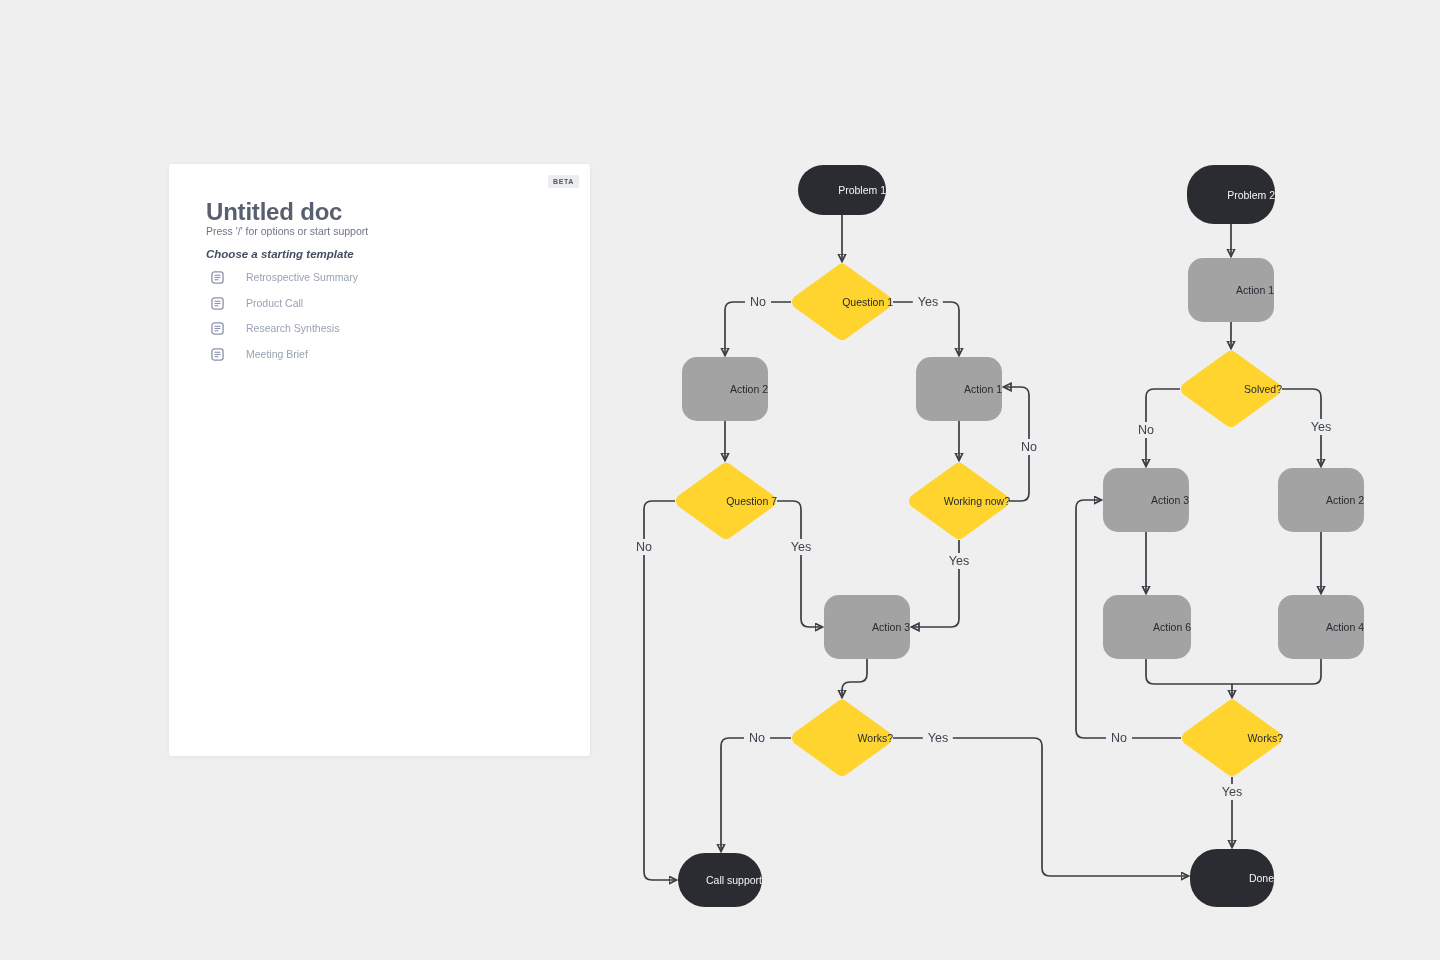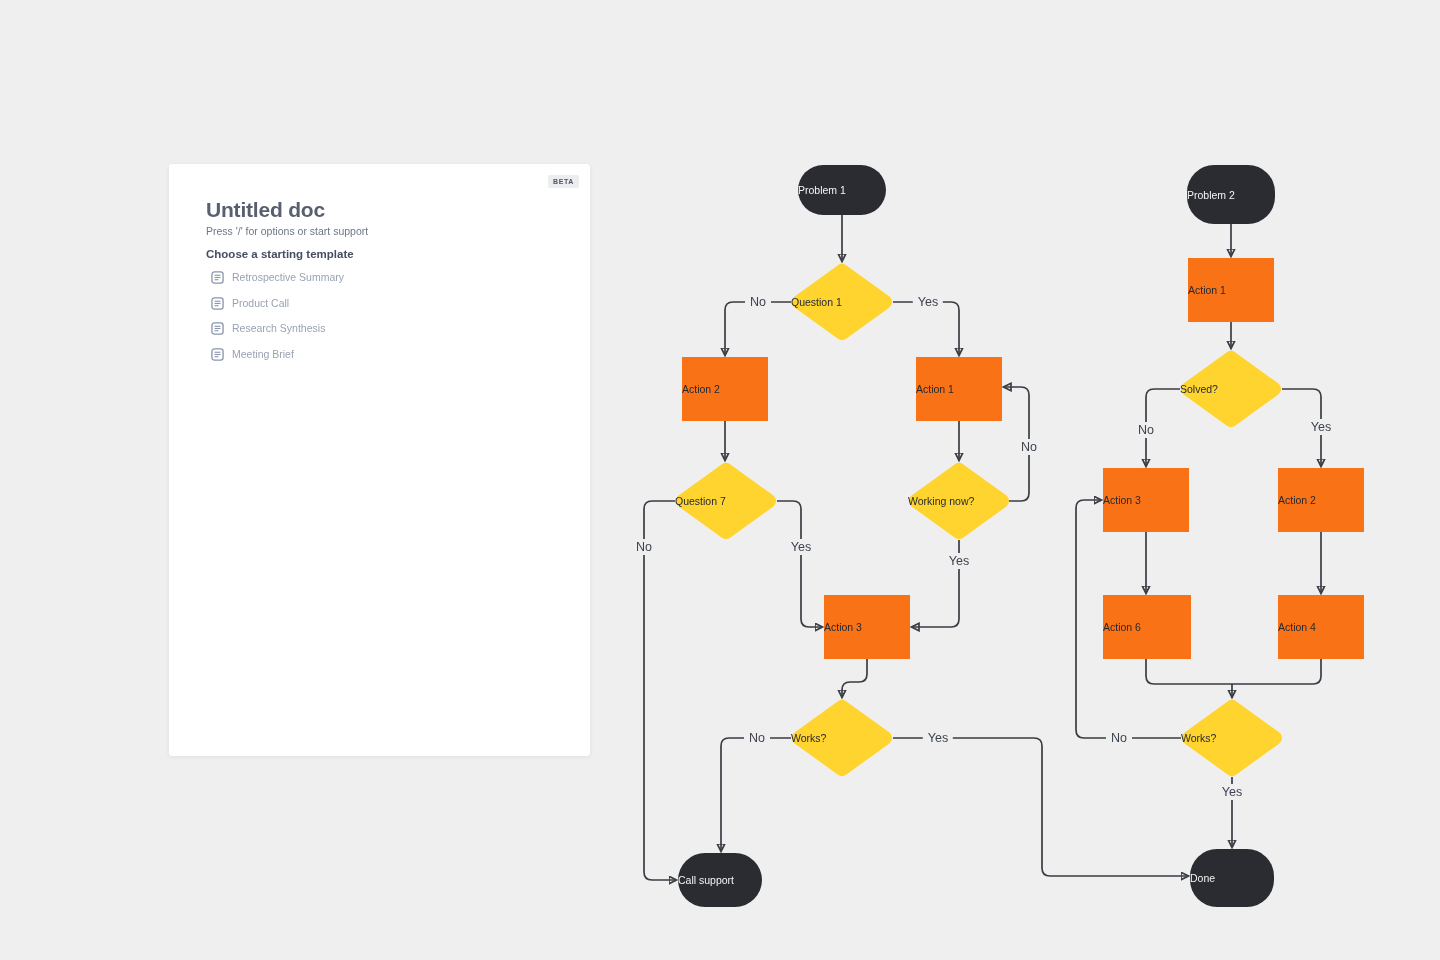--- a/index.html
+++ b/index.html
@@ -18,48 +18,48 @@
     box-shadow:0 1px 4px rgba(40,45,60,0.07);
   }
   .beta-badge {
     position:absolute; top:11px; right:11px;
     background:#ecedef; color:#4d5565;
     font-size:7px; font-weight:bold; letter-spacing:0.6px;
     padding:3px 5px; border-radius:2px;
   }
   .doc-title {
     position:absolute; left:37px; top:34px;
-    font-size:21px; font-weight:700; color:#575f70; letter-spacing:-0.2px;
+    font-size:24px; font-weight:700; color:#575f70; letter-spacing:-0.2px;
   }
   .doc-subtitle {
     position:absolute; left:37px; top:61px;
     font-size:10.5px; color:#6e7787;
   }
   .templates-heading {
     position:absolute; left:37px; top:84px;
-    font-size:11.5px; font-weight:700; color:#454e61;
+    font-size:11.5px; font-weight:700; color:#454e61;font-style:italic;
   }
   .template-item {
     position:absolute; left:42px; height:16px;
-    display:flex; align-items:center; gap:8px; cursor:pointer;
+    display:flex; align-items:center; gap:22px; cursor:pointer;
   }
   .template-item .tpl-label { font-size:10.5px; color:#99a2b3; }
   .tpl-icon { width:13px; height:13px; flex:0 0 auto; }
 
   
   .connectors { position:absolute; inset:0; width:1440px; height:960px; pointer-events:none; }
   .connectors path { fill:none; stroke:#3a3d43; stroke-width:1.7px; }
 
   .node {
-    position:absolute; display:flex; align-items:center; justify-content:flex-start;
+    position:absolute; display:flex; align-items:center; justify-content:flex-end;
     font-size:10.5px; color:#262a31; text-align:center; cursor:pointer;
   }
   .node .node-label { position:relative; z-index:2; }
   .terminal { background:#2b2c31; color:#f3f4f5; border-radius:27px; }
-  .process  { background:#f97316; border-radius:0; }
+  .process  { background:#a3a3a3; border-radius:15px; }
   .diamond  { background:transparent; }
   .diamond-shape { position:absolute; inset:0; width:100%; height:100%; z-index:1; }
   .diamond-shape polygon { fill:#ffd42e; stroke:#ffd42e; stroke-width:14; stroke-linejoin:round; }
 
   .edge-label {
     position:absolute; transform:translate(-50%,-50%);
     background:#efeff0; padding:1px 5px;
     font-size:12.5px; color:#3d434e; white-space:nowrap; z-index:3;
   }
 </style>

